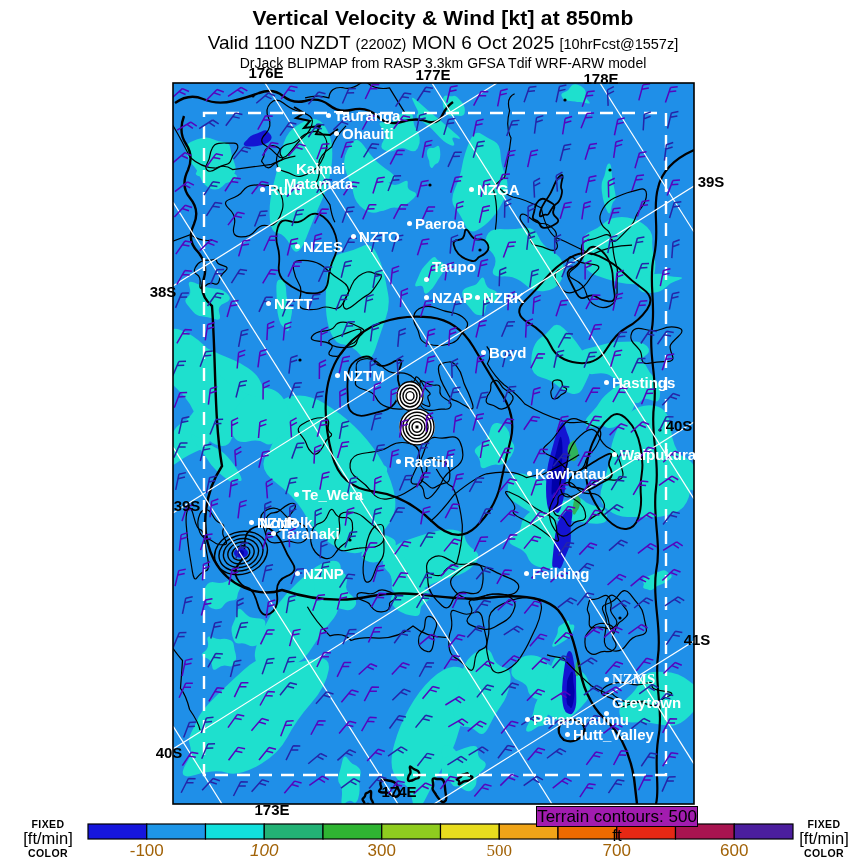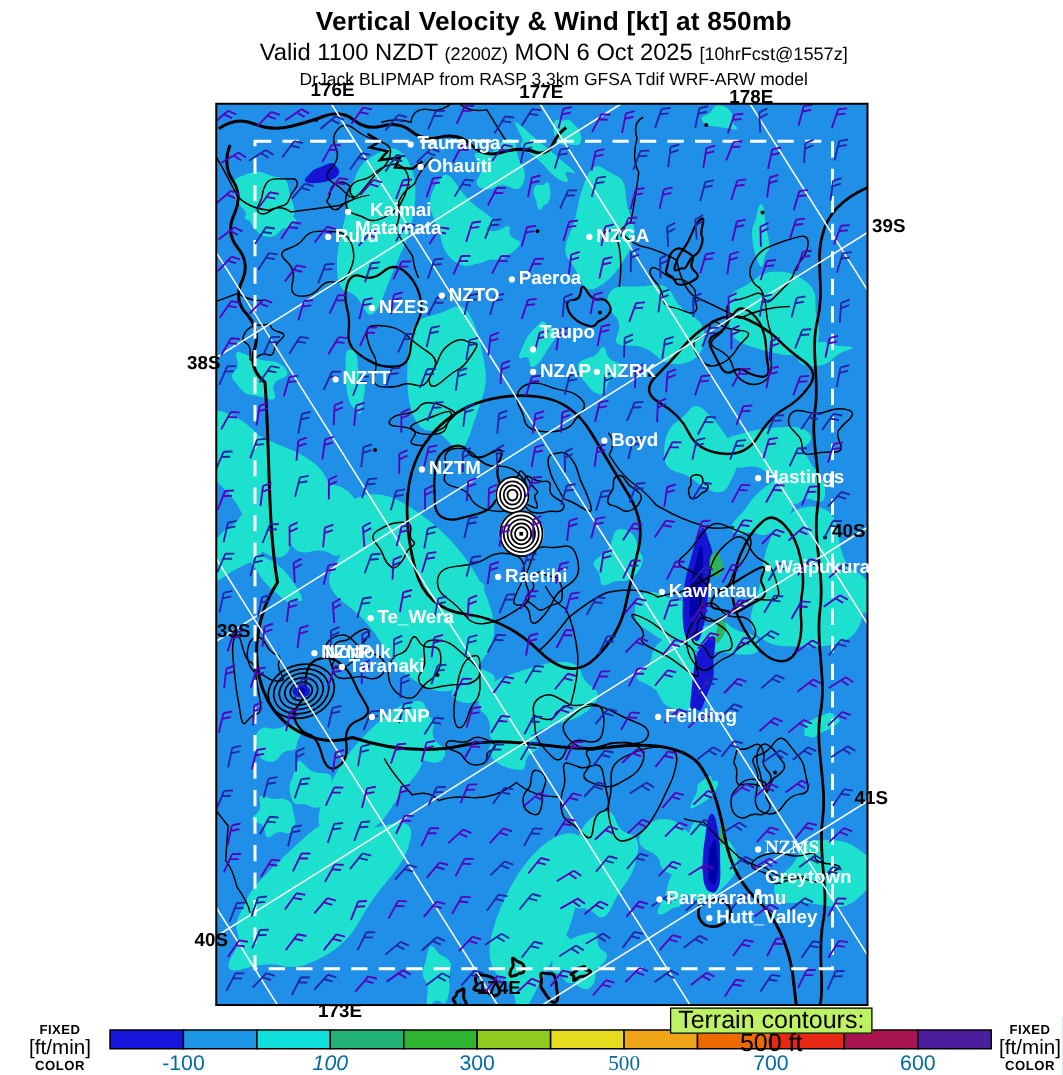--- a/index.html
+++ b/index.html
@@ -10,26 +10,26 @@
   .t2{font-size:19px;margin-top:2px;}
   .t2 .sm{font-size:14.5px;}
   .t3{font-size:14px;margin-top:1px;}
   #mapSvg{position:absolute;left:0;top:0;z-index:1;}
   #labels{position:absolute;left:0;top:0;width:850px;height:768px;z-index:3;pointer-events:none;}
   .axlab{position:absolute;transform:translate(-50%,-50%);font-weight:700;font-size:15px;line-height:1;
          color:#000;white-space:nowrap;}
   .stn{position:absolute;transform:translateY(-50%);font-weight:700;font-size:15px;line-height:1;
        color:#fff;white-space:nowrap;}
   .stndot{position:absolute;width:5px;height:5px;border-radius:50%;background:#fff;}
-  .cbtick{position:absolute;transform:translateX(-50%);font-size:17px;line-height:1;color:#0369a1;}
+  .cbtick{position:absolute;transform:translateX(-50%);font-size:17px;line-height:1;color:#a16207;}
   .unit{position:absolute;top:819px;width:64px;text-align:center;line-height:1.08;z-index:3;}
   .unit .s{font-size:10.5px;font-weight:700;letter-spacing:0.4px;}
   .unit .m{font-size:16.5px;}
   .tnote{position:absolute;left:536px;top:806px;width:160px;height:19px;border:1.6px solid #000;
-         background:#bef264;font-size:20px;line-height:19px;text-align:center;z-index:3;}
+         background:#a21caf;font-size:17px;line-height:19px;text-align:center;z-index:3;}
 </style>
 </head>
 <body>
 
 <div class="canvas">
 
   <div class="hdr">
     <div class="t1">Vertical Velocity &amp; Wind [kt] at 850mb</div>
     <div class="t2"><span>Valid 1100 NZDT </span><span class="sm">(2200Z)</span><span> MON 6 Oct 2025 </span><span class="sm">[10hrFcst@1557z]</span></div>
     <div class="t3">DrJack BLIPMAP from RASP 3.3km GFSA Tdif WRF-ARW model</div>

